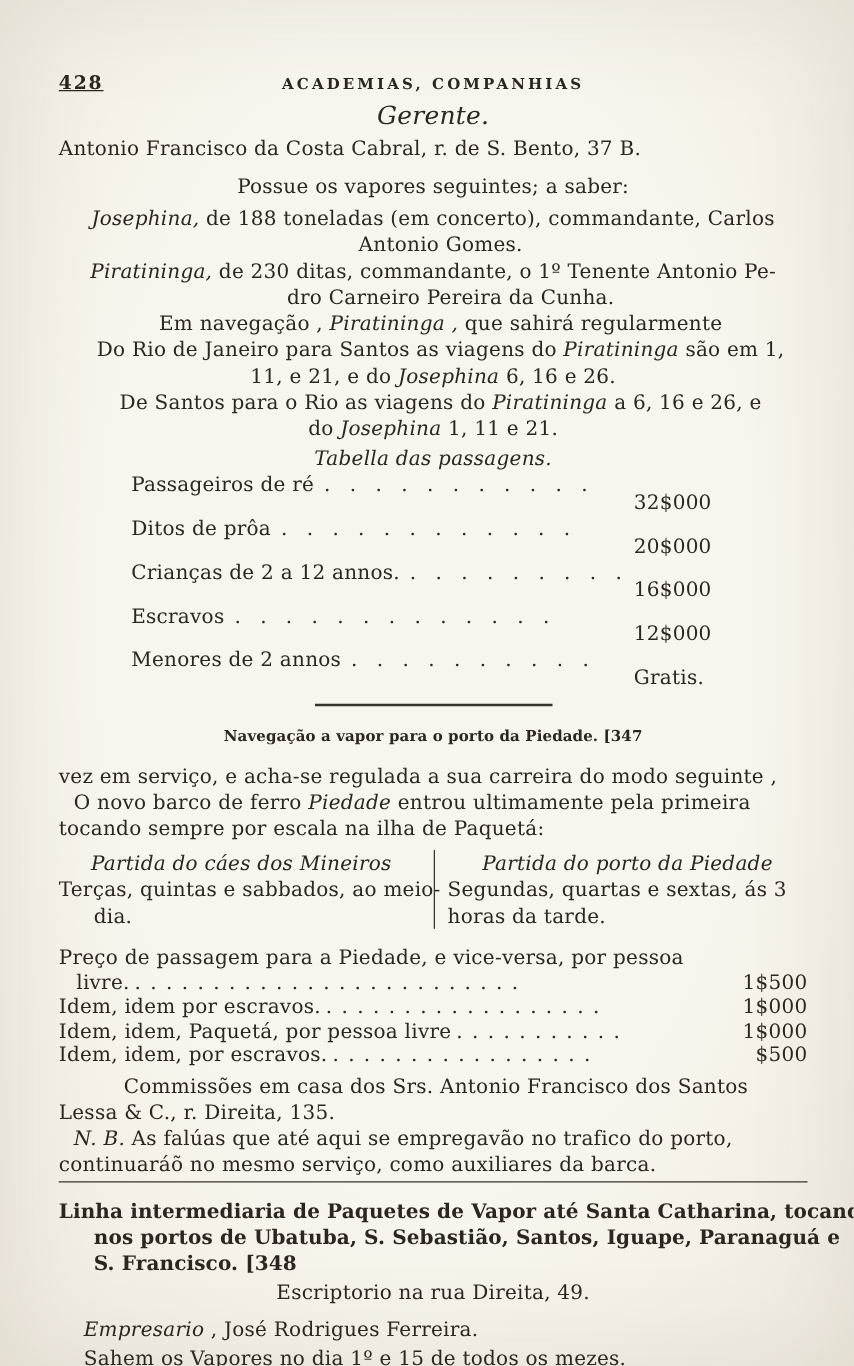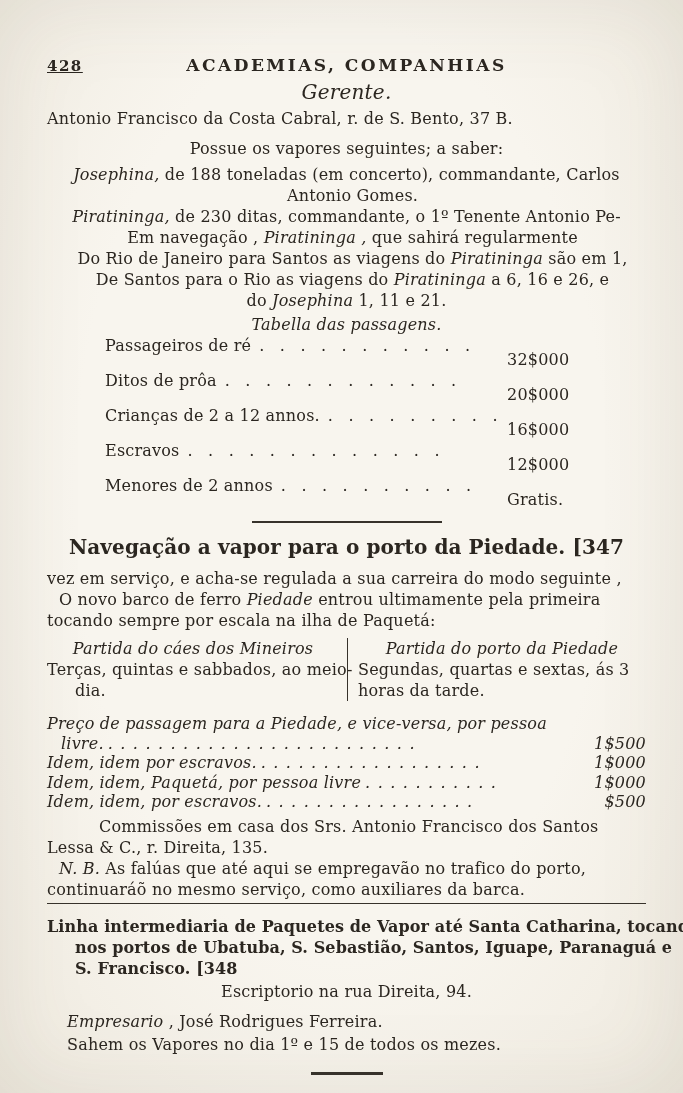--- a/index.html
+++ b/index.html
@@ -8,46 +8,46 @@
     width:683px; height:1093px; overflow:hidden; position:relative;
     background:radial-gradient(ellipse at 50% 45%, #f8f5ee 55%, #efeadf 100%);
     color:#2b2620;
     font-family:"DejaVu Serif","Liberation Serif",serif;
     font-size:16px; line-height:21px; letter-spacing:0.2px;
     padding:55px 37px 0 47px;
     box-shadow: inset 0 0 90px rgba(90,80,60,0.10);
   }
   .pg-head { position:relative; height:21px; text-align:center; }
   .pg-num { position:absolute; left:0; top:1px; font-weight:bold; font-size:15px; letter-spacing:1.5px;text-decoration:underline; }
-  .pg-title { display:inline; font-size:17px; font-weight:bold; letter-spacing:2.5px; }
+  .pg-title { display:inline; font-size:12px; font-weight:bold; letter-spacing:2.5px; }
   .center { text-align:center; }
   .italic { font-style:italic; }
   .line { white-space:nowrap; }
   .ind1 { padding-left:12px; }
   .ind2 { padding-left:28px; }
   .ind3 { padding-left:52px; }
   .ind15 { padding-left:20px; } .mt5 { margin-top:5px; } .mt9 { margin-top:9px; }
   .gerente-h { margin-top:6px; font-size:20px; }
   .fleet { margin-top:5px;text-align:center; }
   .tabella-h { margin-top:3px; }
   .fare-table { margin-left:58px; width:482px; }
   .fare-row { display:flex; line-height:21px; }
   .fare-label { white-space:nowrap; }
   .fare-dots { flex:1; overflow:hidden; white-space:nowrap; word-spacing:10px; padding:0 8px; }
   .fare-value { width:80px; white-space:nowrap;margin-top:14px; }
   .rule-short { width:190px; border:0; border-top:2px solid #37322b; margin:11px auto 0; }
   .rule-full  { border:0; border-top:1.5px solid #37322b; margin:3px 0 0; }
   .rule-end   { width:72px; border:0; border-top:3px solid #37322b; margin:16px auto 0; }
-  .heading-bold { font-weight:bold; text-align:center; font-size:20px; margin-top:14px; letter-spacing:0.1px; }
+  .heading-bold { font-weight:bold; text-align:center; font-size:12px; margin-top:14px; letter-spacing:0.1px; }
   .para { margin-top:10px; }
   .schedule { display:flex; margin-top:7px; }
   .sched-left { width:300px; padding-right:8px; }
   .sched-right { flex:1; border-left:1.5px solid #37322b; padding-left:10px; }
   .sched-head { text-align:center; font-style:italic; }
-  .prices { margin-top:13px;font-style:italic; }
+  .prices { margin-top:13px; }
   .price-rows .price-row { display:flex; line-height:19.5px; }
   .price-intro { line-height:19.5px; }
   .price-label { white-space:nowrap;text-align:right; }
   .price-dots { flex:1; overflow:hidden; white-space:nowrap; word-spacing:2px; padding:0 4px; }
   .price-value { width:60px; text-align:right; white-space:nowrap; }
   .price-row.ind .price-label { padding-left:14px; }
   .commissions { margin-top:4px; }
   .nb { margin-top:0; }
   .cath-head { font-weight:bold; margin-top:12px; letter-spacing:0.1px; }
   .office { margin-top:2px; text-align:center; }
@@ -64,22 +64,24 @@
   </header>
 
   <div class="center italic gerente-h">Gerente.</div>
   <div class="line mt5">Antonio Francisco da Costa Cabral, r. de S. Bento, 37 B.</div>
   <div class="center mt9">Possue os vapores seguintes; a saber:</div>
 
   <div class="fleet">
     <div class="line"><span style="font-style: italic;">Josephina,</span><span> de 188 toneladas (em concerto), commandante, Carlos</span></div>
     <div class="line ind1"><span>Antonio Gomes.</span></div>
     <div class="line"><span style="font-style: italic;">Piratininga,</span><span> de 230 ditas, commandante, o 1º Tenente Antonio Pe-</span></div>
+    <div class="line ind2"><span>dro Carneiro Pereira da Cunha.</span></div>
     <div class="line ind1"><span>Em navegação , </span><span style="font-style: italic;">Piratininga ,</span><span> que sahirá regularmente</span></div>
     <div class="line ind1"><span>Do Rio de Janeiro para Santos as viagens do </span><span style="font-style: italic;">Piratininga</span><span> são em 1,</span></div>
+    <div class="line"><span>11, e 21, e do </span><span style="font-style: italic;">Josephina</span><span> 6, 16 e 26.</span></div>
     <div class="line ind1"><span>De Santos para o Rio as viagens do </span><span style="font-style: italic;">Piratininga</span><span> a 6, 16 e 26, e</span></div>
     <div class="line"><span>do </span><span style="font-style: italic;">Josephina</span><span> 1, 11 e 21.</span></div>
   </div>
 
   <div class="center italic tabella-h">Tabella das passagens.</div>
 
   <div class="fare-table">
     <div class="fare-row">
       <span class="fare-label">Passageiros de ré</span>
       <span class="fare-dots">. . . . . . . . . . .</span>
@@ -165,21 +167,21 @@
   </div>
 
   <hr class="rule-full">
 
   <div class="cath-head">
     <div class="line">Linha intermediaria de Paquetes de Vapor até Santa Catharina, tocando</div>
     <div class="line ind2">nos portos de Ubatuba, S. Sebastião, Santos, Iguape, Paranaguá e</div>
     <div class="line ind2">S. Francisco. [348</div>
   </div>
 
-  <div class="office">Escriptorio na rua Direita, 94.</div>
+  <div class="office">Escriptorio na rua Direita, 49.</div>
 
   <div class="empresa">
     <div class="line ind15"><span style="font-style: italic;">Empresario</span><span> , José Rodrigues Ferreira.</span></div>
     <div class="line ind15"><span>Sahem os Vapores no dia 1º e 15 de todos os mezes.</span></div>
   </div>
 
   <hr class="rule-end">
 
 </div>
 

